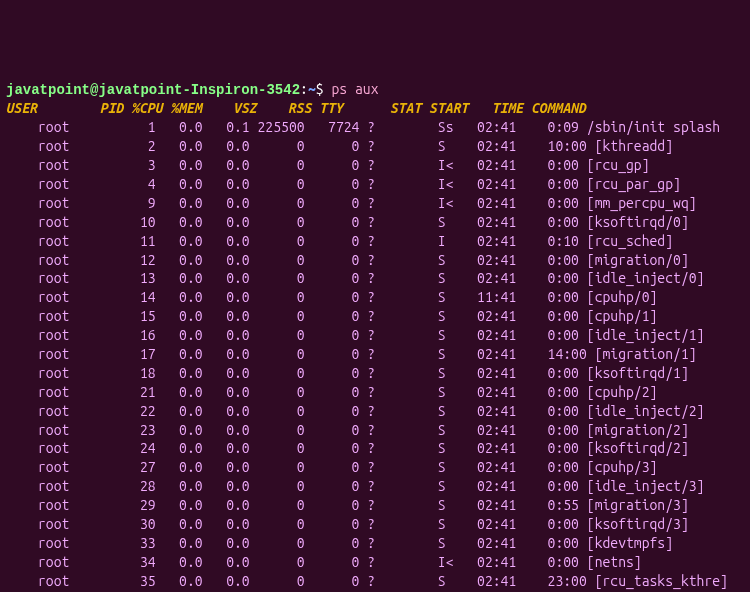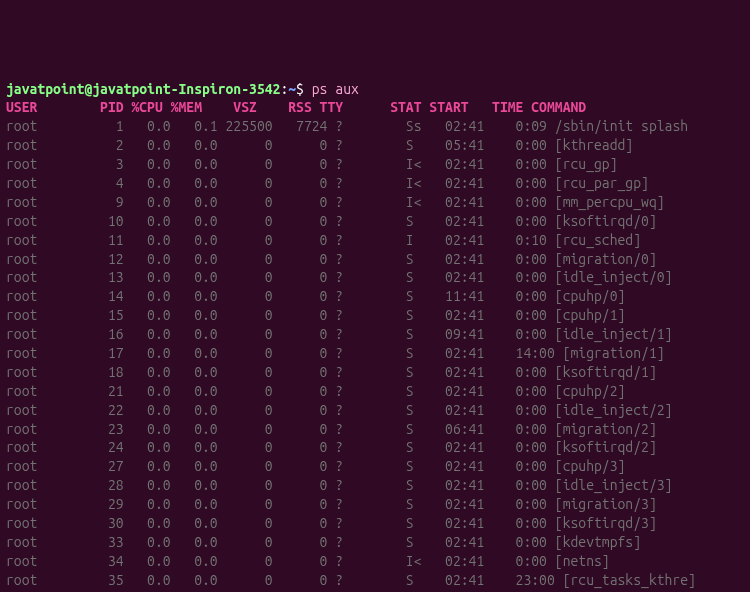--- a/index.html
+++ b/index.html
@@ -12,56 +12,56 @@
       color: #ffffff;
       font-family: 'Ubuntu Mono', 'DejaVu Sans Mono', 'Consolas', monospace;
       font-size: 14px;
       line-height: 1.35;
       padding: 4px 6px;
       width: 750px;
       height: 592px;
       overflow: hidden;
       white-space: pre;
     }
-    .prompt-user { color: #87ff87; font-weight: bold; }
+    .prompt-user { color: #87ff87; font-weight: bold; font-family: Liberation Mono, monospace; }
     .prompt-colon { color: #ffffff; }
     .prompt-path { color: #7aa6ff; font-weight: bold; }
     .prompt-dollar { color: #ffffff; }
     .cmd { color: #f9a8d4; }
-    .header-row { color: #ec4899; font-weight: bold; }
-    .row { color: #737373; }
+    .header-row { color: #eab308; font-weight: bold; font-style: italic; }
+    .row { color: #f0abfc; margin-left: 32px; }
   </style>
 </head>
 <body>
 
 
 
 <div><span><span class="prompt-user">javatpoint@javatpoint-Inspiron-3542</span><span class="prompt-colon">:</span><span class="prompt-path">~</span><span class="prompt-dollar">$</span> <span class="cmd">ps aux</span></span>
 <span class="header-row" id="header-line">USER        PID %CPU %MEM    VSZ    RSS TTY      STAT START   TIME COMMAND</span>
 <span id="rows-container"><span class="row">root          1   0.0   0.1 225500   7724 ?        Ss   02:41    0:09 /sbin/init splash</span>
-<span class="row">root          2   0.0   0.0      0      0 ?        S    05:41    0:00 [kthreadd]</span>
+<span class="row">root          2   0.0   0.0      0      0 ?        S    02:41    10:00 [kthreadd]</span>
 <span class="row">root          3   0.0   0.0      0      0 ?        I&lt;   02:41    0:00 [rcu_gp]</span>
 <span class="row">root          4   0.0   0.0      0      0 ?        I&lt;   02:41    0:00 [rcu_par_gp]</span>
 <span class="row">root          9   0.0   0.0      0      0 ?        I&lt;   02:41    0:00 [mm_percpu_wq]</span>
 <span class="row">root         10   0.0   0.0      0      0 ?        S    02:41    0:00 [ksoftirqd/0]</span>
 <span class="row">root         11   0.0   0.0      0      0 ?        I    02:41    0:10 [rcu_sched]</span>
 <span class="row">root         12   0.0   0.0      0      0 ?        S    02:41    0:00 [migration/0]</span>
 <span class="row">root         13   0.0   0.0      0      0 ?        S    02:41    0:00 [idle_inject/0]</span>
 <span class="row">root         14   0.0   0.0      0      0 ?        S    11:41    0:00 [cpuhp/0]</span>
 <span class="row">root         15   0.0   0.0      0      0 ?        S    02:41    0:00 [cpuhp/1]</span>
-<span class="row">root         16   0.0   0.0      0      0 ?        S    09:41    0:00 [idle_inject/1]</span>
+<span class="row">root         16   0.0   0.0      0      0 ?        S    02:41    0:00 [idle_inject/1]</span>
 <span class="row">root         17   0.0   0.0      0      0 ?        S    02:41    14:00 [migration/1]</span>
 <span class="row">root         18   0.0   0.0      0      0 ?        S    02:41    0:00 [ksoftirqd/1]</span>
 <span class="row">root         21   0.0   0.0      0      0 ?        S    02:41    0:00 [cpuhp/2]</span>
 <span class="row">root         22   0.0   0.0      0      0 ?        S    02:41    0:00 [idle_inject/2]</span>
-<span class="row">root         23   0.0   0.0      0      0 ?        S    06:41    0:00 [migration/2]</span>
+<span class="row">root         23   0.0   0.0      0      0 ?        S    02:41    0:00 [migration/2]</span>
 <span class="row">root         24   0.0   0.0      0      0 ?        S    02:41    0:00 [ksoftirqd/2]</span>
 <span class="row">root         27   0.0   0.0      0      0 ?        S    02:41    0:00 [cpuhp/3]</span>
 <span class="row">root         28   0.0   0.0      0      0 ?        S    02:41    0:00 [idle_inject/3]</span>
-<span class="row">root         29   0.0   0.0      0      0 ?        S    02:41    0:00 [migration/3]</span>
+<span class="row">root         29   0.0   0.0      0      0 ?        S    02:41    0:55 [migration/3]</span>
 <span class="row">root         30   0.0   0.0      0      0 ?        S    02:41    0:00 [ksoftirqd/3]</span>
 <span class="row">root         33   0.0   0.0      0      0 ?        S    02:41    0:00 [kdevtmpfs]</span>
 <span class="row">root         34   0.0   0.0      0      0 ?        I&lt;   02:41    0:00 [netns]</span>
 <span class="row">root         35   0.0   0.0      0      0 ?        S    02:41    23:00 [rcu_tasks_kthre]</span>
 <span class="row">root         36   0.0   0.0      0      0 ?        S    02:41    0:00 [kauditd]</span>
 
 
 
 
 </span></div>

